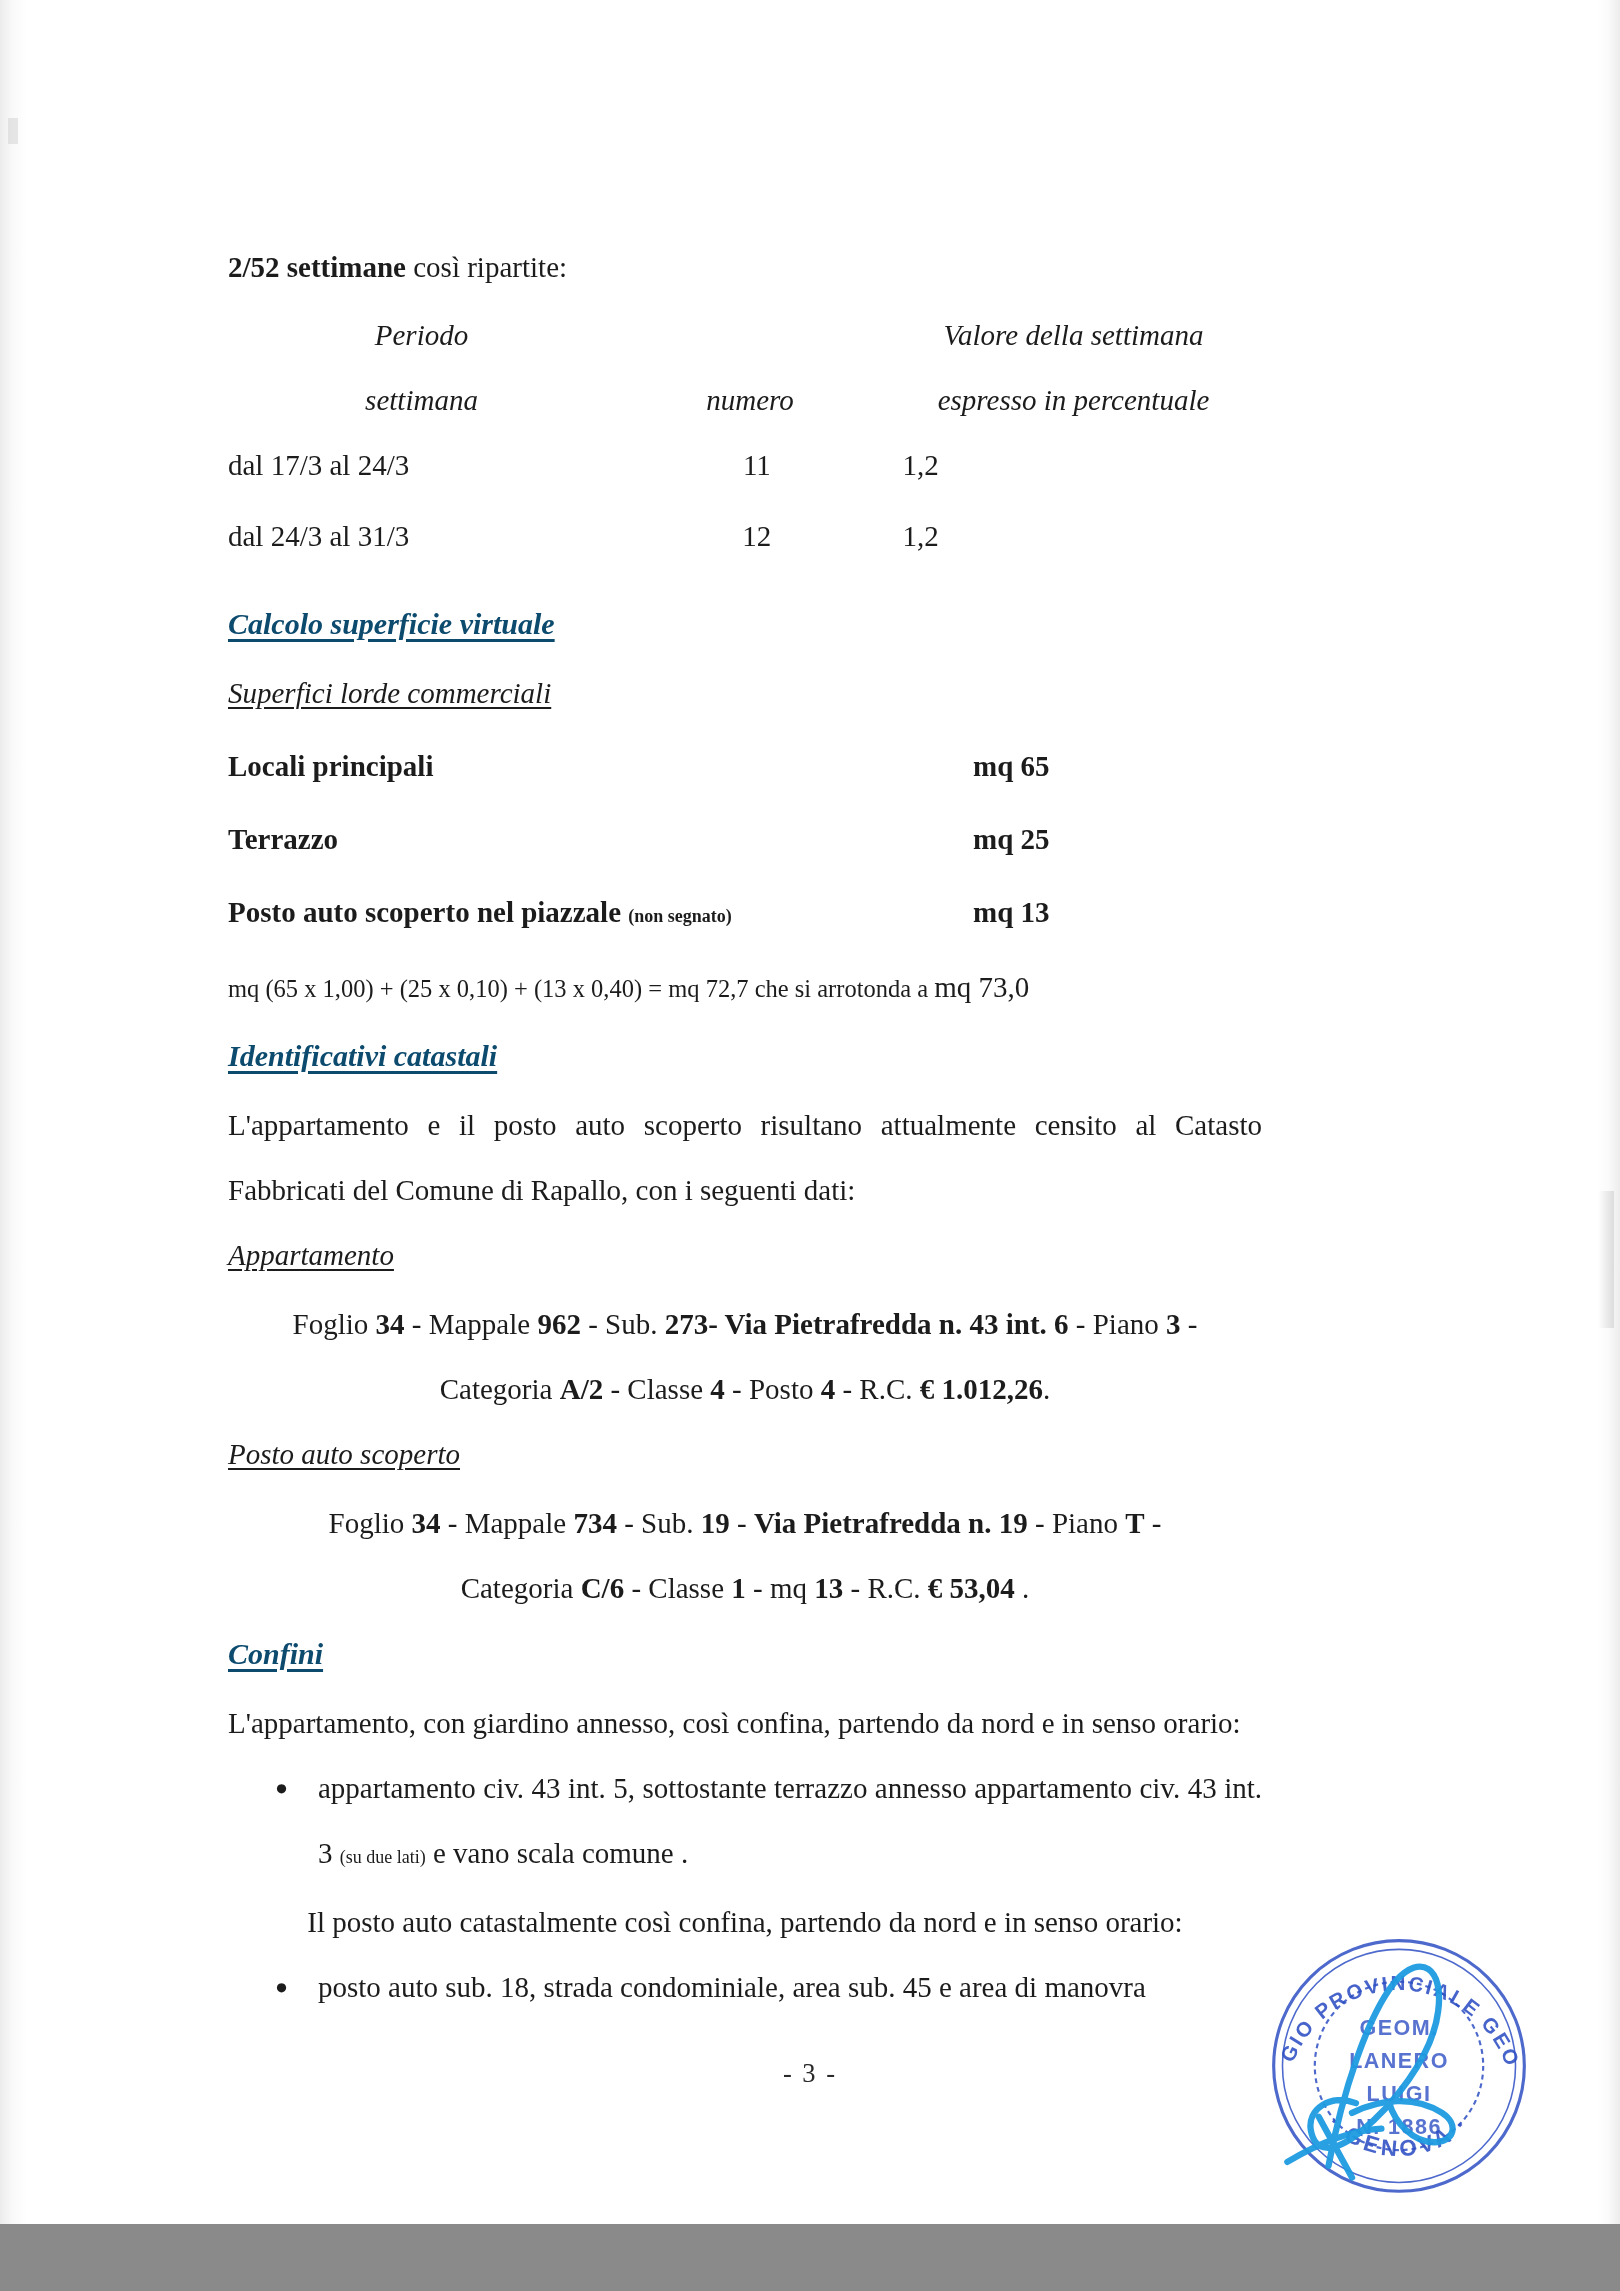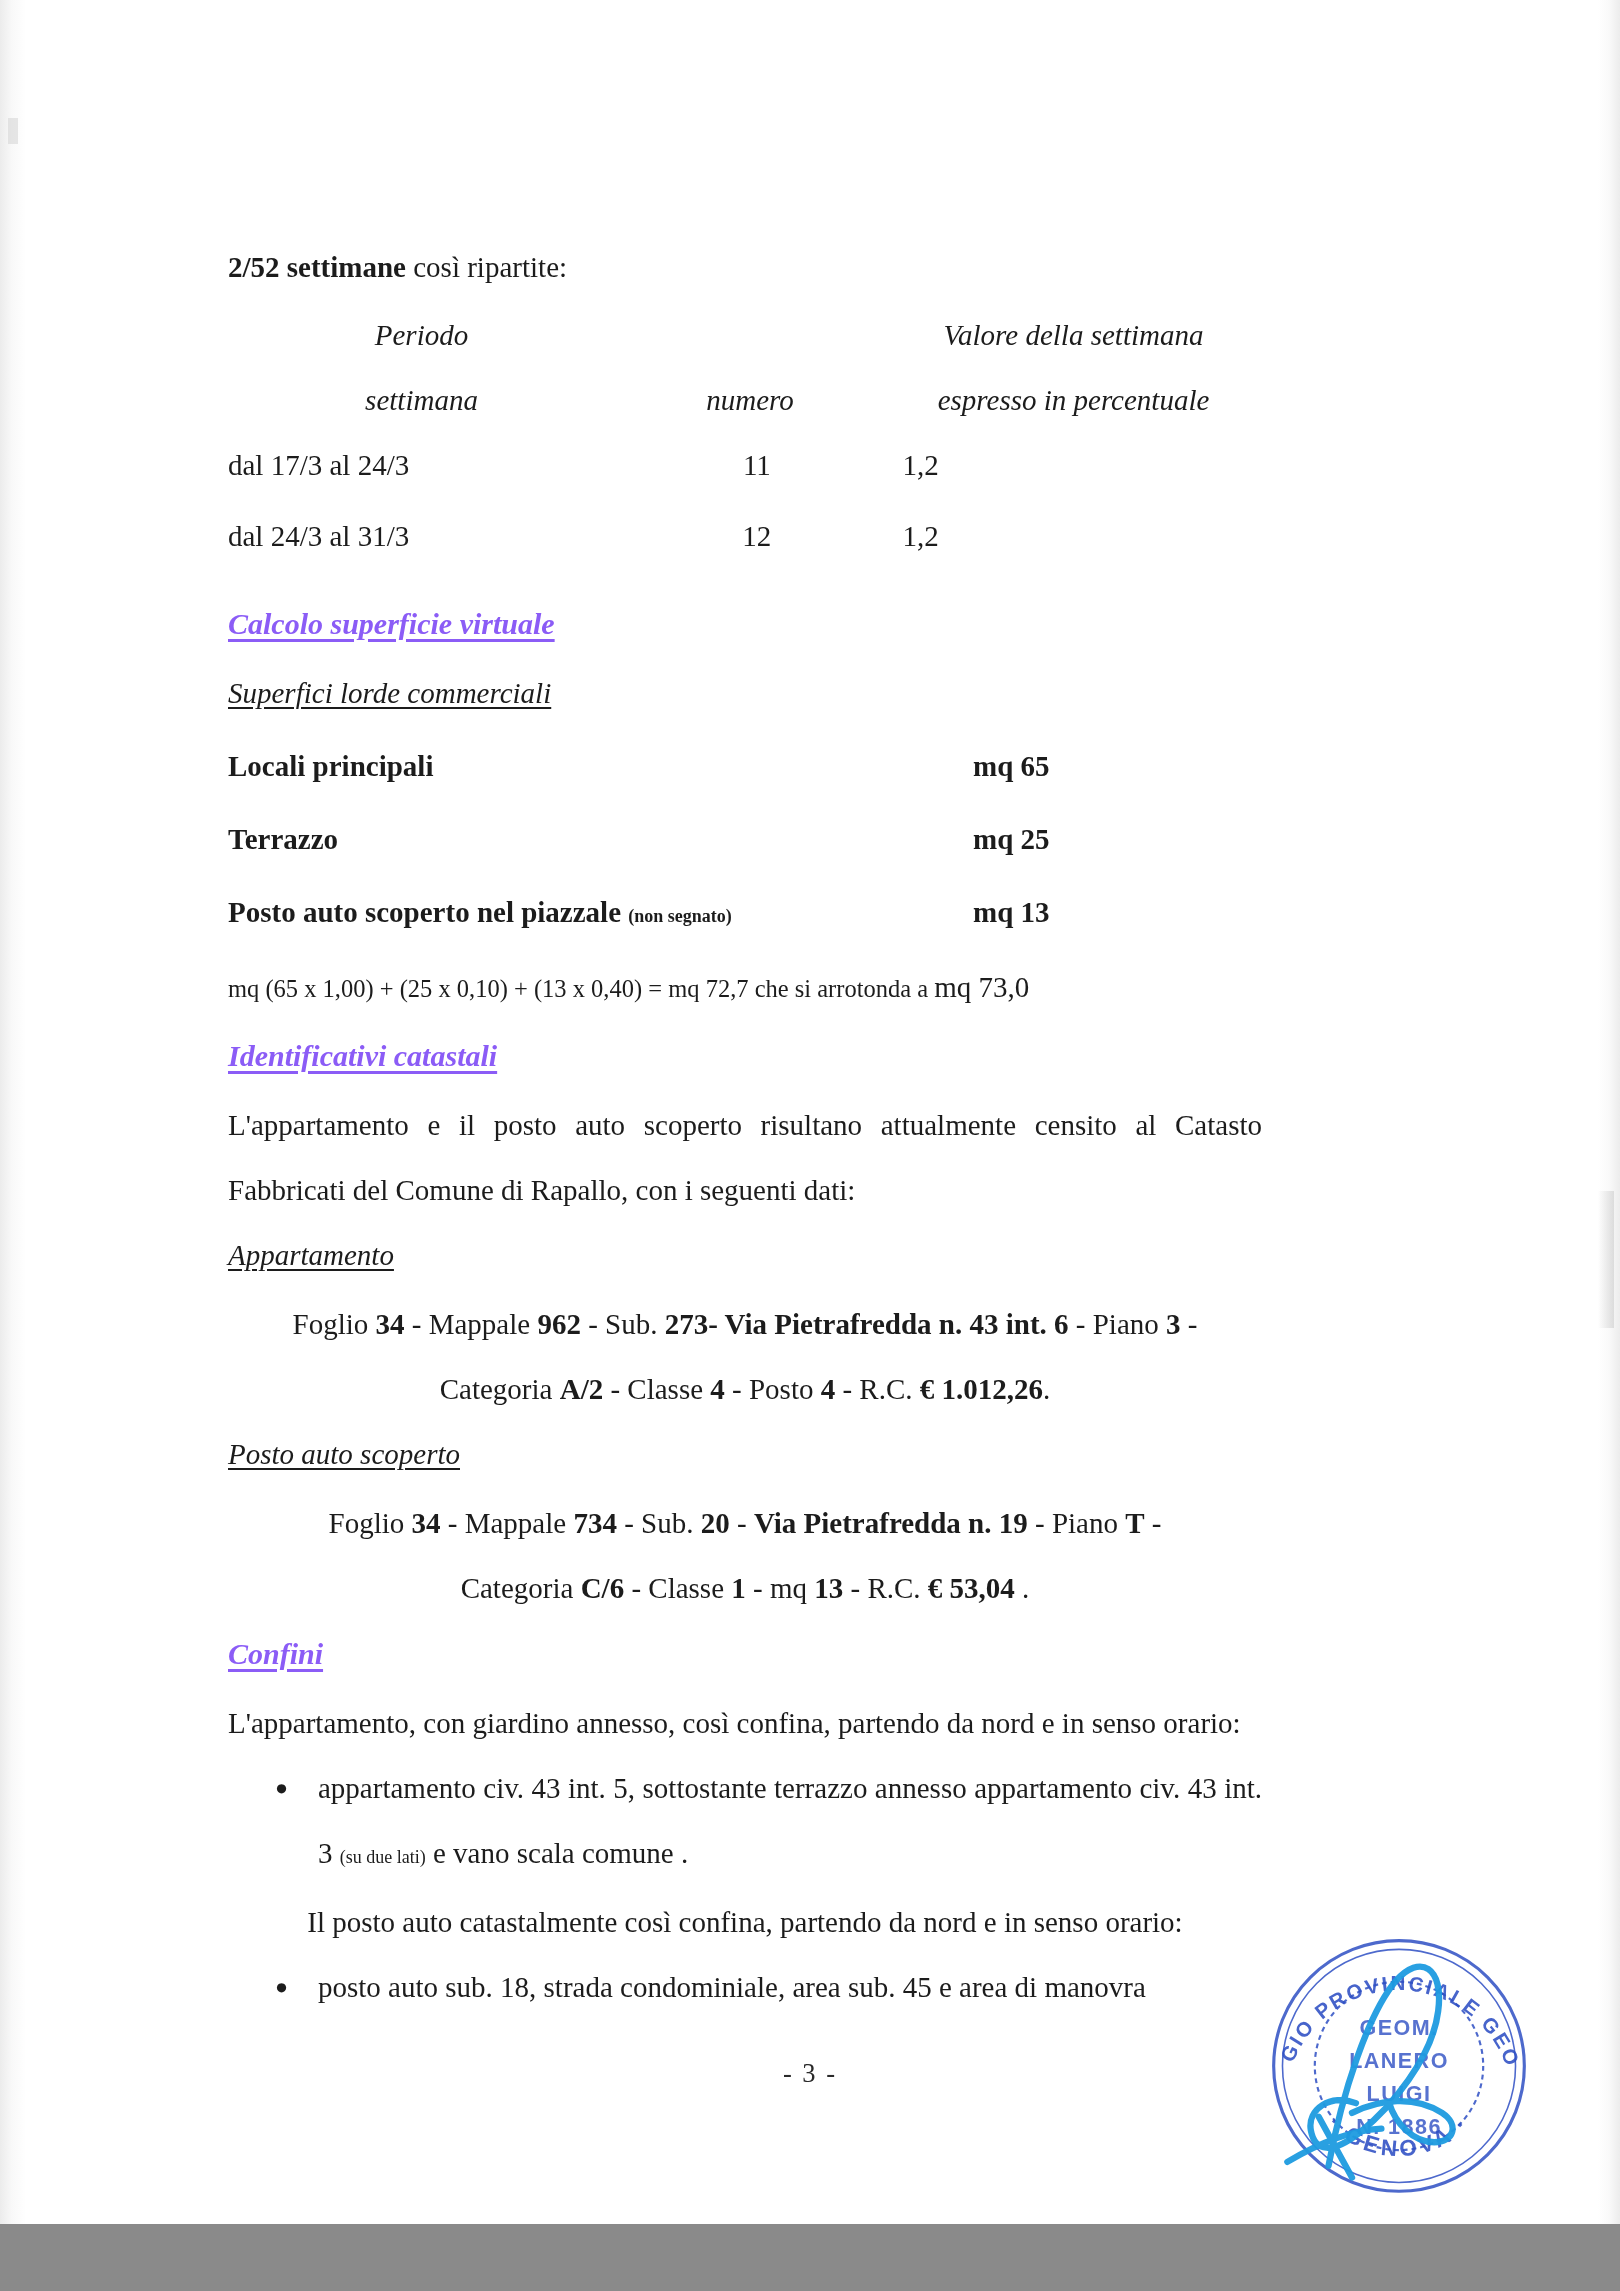--- a/index.html
+++ b/index.html
@@ -100,21 +100,21 @@
   }
   .data-row td {
     height: 71px;
   }
   .data-row td.c1 { text-align: left; }
   .data-row td.c2 { text-align: center; padding-left: 13.7px; }
   .data-row td.c3 { text-align: left; padding-left: 17.6px; margin-top: 18px; }
 
   
   .h-blue {
-    color: #8b5cf6;
+    color: #0c4a6e;
     font-weight: bold;
     font-style: italic;
     font-size: 30px;
     text-decoration: underline;
     text-underline-offset: 4.9px;
     text-decoration-thickness: 2.9px;
     display: inline-block;
     margin: 0;
   }
   .h-black {
@@ -274,21 +274,21 @@
 
     <div class="h-wrap">
       <span class="h-black">Appartamento</span>
     </div>
     <p class="para nojust"><span>Foglio </span><span class="b">34</span><span> - Mappale </span><span class="b">962</span><span> - Sub. </span><span class="b">273- Via Pietrafredda n. 43 int. 6</span><span> - Piano </span><span class="b">3</span><span> -</span></p>
     <p class="para nojust"><span>Categoria </span><span class="b">A/2</span><span> - Classe </span><span class="b">4</span><span> - Posto </span><span class="b">4</span><span> - R.C. </span><span class="b">€ 1.012,26</span><span>.</span></p>
 
     <div class="h-wrap">
       <span class="h-black">Posto auto scoperto</span>
     </div>
-    <p class="para nojust"><span>Foglio </span><span class="b">34</span><span> - Mappale </span><span class="b">734</span><span> - Sub. </span><span class="b">20</span><span> - </span><span class="b">Via Pietrafredda n. 19</span><span> - Piano </span><span class="b">T</span><span> -</span></p>
+    <p class="para nojust"><span>Foglio </span><span class="b">34</span><span> - Mappale </span><span class="b">734</span><span> - Sub. </span><span class="b">19</span><span> - </span><span class="b">Via Pietrafredda n. 19</span><span> - Piano </span><span class="b">T</span><span> -</span></p>
     <p class="para nojust"><span>Categoria </span><span class="b">C/6</span><span> - Classe </span><span class="b">1</span><span> - mq </span><span class="b">13</span><span> - R.C. </span><span class="b">€ 53,04</span><span> .</span></p>
 
     <div class="h-wrap">
       <span class="h-blue">Confini</span>
     </div>
     <p class="para">L'appartamento, con giardino annesso, così confina, partendo da nord e in senso orario:</p>
 
     <ul class="bl">
       <li>
         <span class="bullet">●</span><span>appartamento civ. 43 int. 5, sottostante terrazzo annesso appartamento civ. 43 int. 3 </span><span class="small">(su due lati)</span><span> e vano scala comune .</span>

